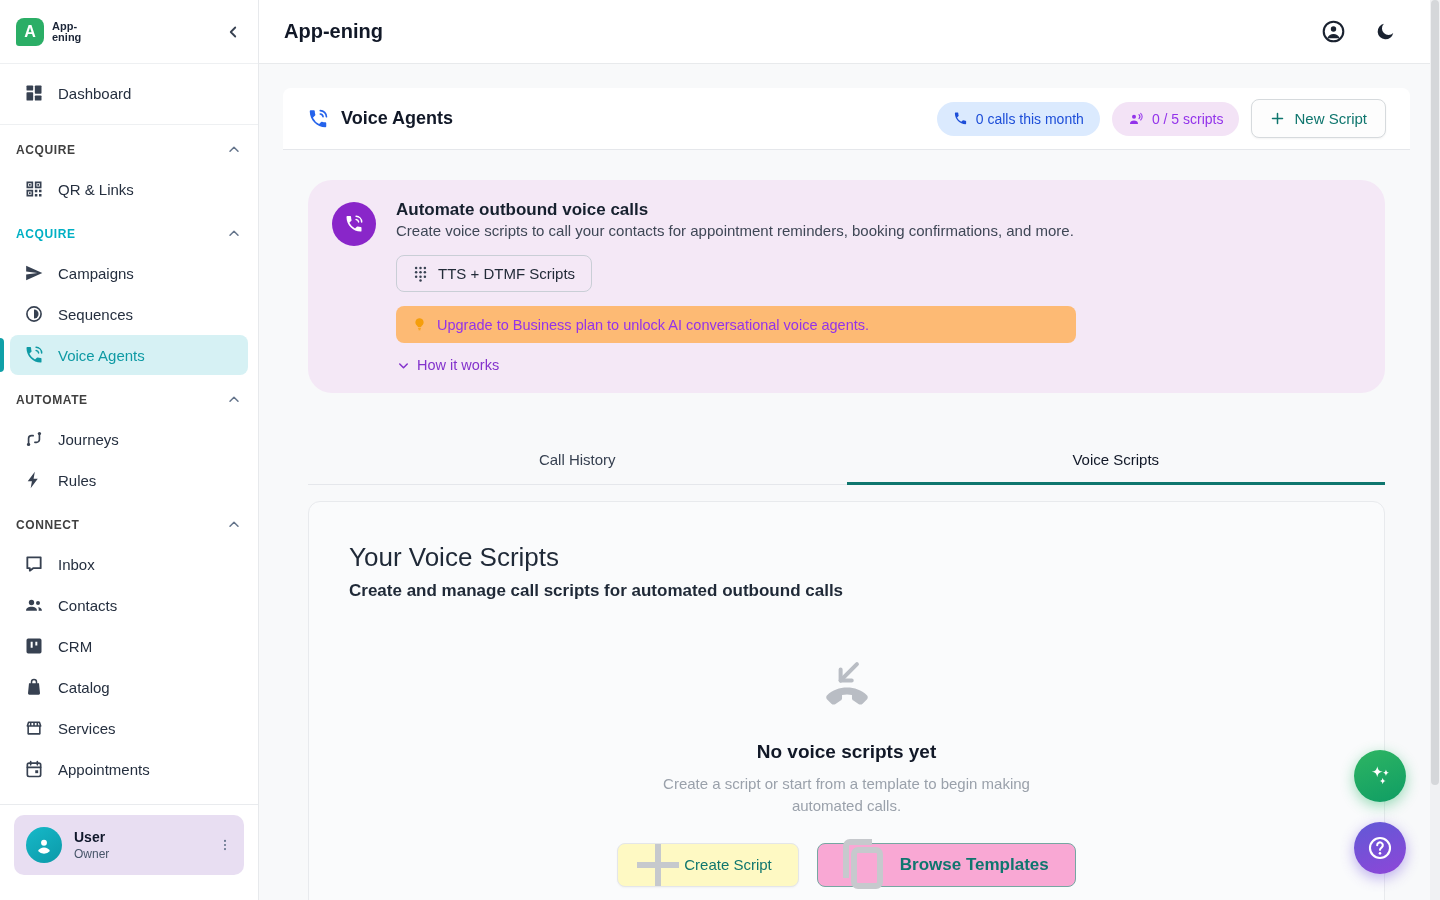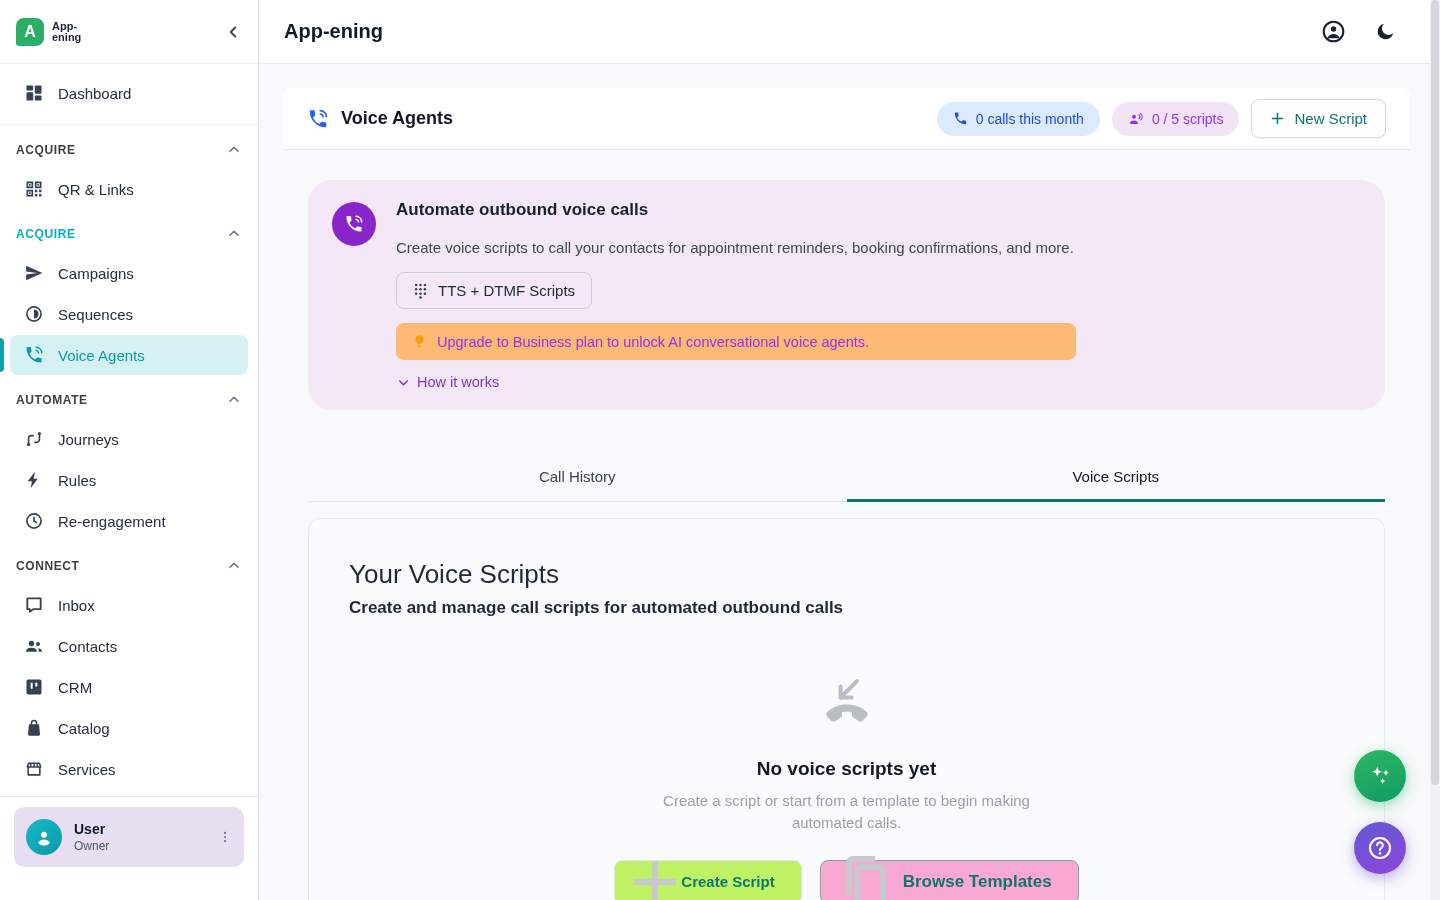--- a/index.html
+++ b/index.html
@@ -16,21 +16,21 @@
   .nav { padding-top:8px; height:748px; overflow:hidden; }
   .nav-item { height:40px; margin:1px 10px; border-radius:8px; display:flex; align-items:center; padding:0 14px; gap:14px; font-size:15px; color:#252f3f; cursor:pointer; position:relative; }
   .nav-item .ico { width:20px; height:20px; color:#374151; flex:none; }
   .nav-item.active { background:#d6f1f4; color:#0e9aa4; }
   .nav-item.active .ico { color:#0e9aa4; }
   .active-bar { position:absolute; left:-10px; top:3px; width:4px; height:34px; background:#10a0a8; border-radius:0 4px 4px 0; }
   .dash-block { padding-bottom:10px; border-bottom:1px solid #eef0f2; margin-bottom:6px; }
   .section-head { height:36px; margin-top:7px; display:flex; align-items:center; padding:0 16px; font-size:12px; font-weight:bold; letter-spacing:.6px; color:#404040; }
   .section-head.engage { color:#00b0c4; }
   .section-head .chev { margin-left:auto; color:#64748b; display:flex; }
-  .sb-footer { position:absolute; bottom:16px; left:0; width:100%; height:88px; background:#fff; border-top:1px solid #e9ebee; padding:10px 14px; }
+  .sb-footer { position:absolute; bottom:8px; left:0; width:100%; height:88px; background:#fff; border-top:1px solid #e9ebee; padding:10px 14px; }
   .user-card { background:#e8def2; border-radius:10px; height:60px; display:flex; align-items:center; padding:0 12px; gap:12px; }
   .avatar { width:36px; height:36px; border-radius:50%; background:linear-gradient(145deg,#16b9c9,#0c99a8); display:flex; align-items:center; justify-content:center; color:#fff; flex:none; }
   .user-name { font-size:14px; font-weight:bold; color:#0f172a; }
   .user-role { font-size:12px; color:#475569; margin-top:2px; }
   .kebab { margin-left:auto; color:#64748b; font-size:15px; letter-spacing:0; line-height:5px; text-align:center; cursor:pointer; }
 
   
   .main { flex:1; display:flex; flex-direction:column; height:900px; }
   .topbar { height:64px; background:#fff; border-bottom:1px solid #e8eaec; display:flex; align-items:center; padding:0 44px 0 25px; }
   .topbar-title { font-size:20px; font-weight:bold; color:#111827; }
@@ -44,40 +44,40 @@
   .bar-right { margin-left:auto; display:flex; align-items:center; gap:12px; }
   .pill { display:flex; align-items:center; gap:8px; border-radius:999px; padding:9px 16px; font-size:14px; }
   .pill.calls { background:#dbeafe; color:#1d4ed8; }
   .pill.scripts { background:#f3e3f6; color:#9333ea; }
   .btn-new { display:flex; align-items:center; gap:9px; background:#fdfdfd; border:1px solid #d6dadd; border-radius:8px; padding:10px 18px; font-size:15px; color:#0f766e; font-weight:500; box-shadow:0 1px 2px rgba(0,0,0,.05); cursor:pointer; }
 
   .inner { margin:0 25px; }
   .banner { margin-top:30px; background:#f4e8f6; border-radius:24px; padding:20px 24px; display:flex; gap:20px; }
   .banner-ico { width:44px; height:44px; border-radius:50%; background:#8926c9; color:#fff; display:flex; align-items:center; justify-content:center; flex:none; margin-top:2px; }
   .banner-title { font-size:17px; font-weight:600; color:#16202e; }
-  .banner-desc { font-size:15px; color:#3f4756; margin-top:19px; }
+  .banner-desc { font-size:15px; color:#3f4756; margin-top:2px; }
   .chip { display:inline-flex; align-items:center; gap:10px; border:1px solid #c9ced6; border-radius:8px; padding:9px 16px; font-size:15px; color:#222b38; margin-top:16px; cursor:default; }
   .upgrade { margin-top:14px; background:#fdba74; border-radius:8px; padding:10px 16px; display:flex; align-items:center; gap:10px; width:680px; max-width:100%; }
   .upgrade-text { font-size:14.5px; color:#9333ea; }
   .how { margin-top:14px; display:flex; align-items:center; gap:6px; color:#8332cc; font-size:14.5px; font-weight:500; cursor:pointer; }
 
   .tabs { margin-top:46px; display:flex; border-bottom:1px solid #e5e7eb; }
   .tab { flex:1; text-align:center; padding:12px 0 14px; font-size:15px; color:#374151; border-bottom:3px solid transparent; margin-bottom:-1px; cursor:pointer; }
   .tab.active { color:#111827; border-bottom-color:#0f766e; }
 
   .card { margin-top:16px; background:#fafbfc; border:1px solid #e8eaed; border-radius:12px; padding:40px 40px; height:620px; }
   .card-h1 { font-size:26px; font-weight:400; color:#1f2937; }
   .card-h2 { font-size:17px; font-weight:600; color:#1f2937; margin-top:8px; }
   .empty { margin-top:58px; text-align:center; }
   .empty-ico { color:#b9bdc4; display:inline-block; }
   .empty-title { font-size:19px; font-weight:bold; color:#111827; margin-top:26px; }
   .empty-desc { font-size:15px; color:#9aa1ab; margin-top:10px; max-width:390px; margin-left:auto; margin-right:auto; line-height:1.45; }
   .empty-actions { margin-top:26px; display:flex; justify-content:center; gap:18px; }
   .ghost-ico { position:absolute; left:14px; top:50%; transform:translateY(-50%); color:#c6c9cd; pointer-events:none; }
-  .btn-create { position:relative; background:#bef264; border:1px solid #e4e6e9; border-radius:8px; padding:11px 26px 11px 66px; color:#0f766e; font-size:15px; font-weight:700; cursor:pointer; overflow:visible; box-shadow:0 1px 2px rgba(0,0,0,.04); }
+  .btn-create { position:relative; background:#fef9c3; border:1px solid #e4e6e9; border-radius:8px; padding:11px 26px 11px 66px; color:#0f766e; font-size:15px; font-weight:400; cursor:pointer; overflow:visible; box-shadow:0 1px 2px rgba(0,0,0,.04); }
   .btn-browse { position:relative; background:#f9a8d4; border:1px solid #76a7a2; border-radius:8px; padding:11px 26px 11px 82px; color:#0f766e; font-size:17px; font-weight:600; cursor:pointer; overflow:visible; }
 
   
   .fab { position:fixed; width:52px; height:52px; border-radius:50%; display:flex; align-items:center; justify-content:center; color:#fff; cursor:pointer; }
   .fab.ai { right:34px; bottom:98px; background:linear-gradient(160deg,#2eb563,#0f9d64); box-shadow:0 4px 14px rgba(34,180,100,.45); }
   .fab.help { right:34px; bottom:26px; background:linear-gradient(160deg,#6159d6,#8e46d8); box-shadow:0 4px 14px rgba(110,80,220,.45); }
 
   
   .scroll-track { position:fixed; top:0; right:0; width:10px; height:900px; background:#f0f1f3; z-index:50; }
   .scroll-thumb { position:absolute; top:0; left:1px; width:8px; height:785px; background:#d5d7da; border-radius:4px; cursor:grab; }
@@ -172,27 +172,20 @@
           <circle cx="18.5" cy="5.5" r="2" fill="currentColor" stroke="none"></circle>
           <path d="M5.5 16.5v-5a3.5 3.5 0 013.5-3.5h2M18.5 7.5v5a3.5 3.5 0 01-3.5 3.5h-2"></path>
         </svg>
       <span>Journeys</span>
     </div>
     <div class="nav-item">
       <svg class="ico" viewBox="0 0 24 24" fill="currentColor">
           <path d="M13 2L4.5 13.5h5L8 22l8.5-11.5h-5L13 2z"></path>
         </svg>
       <span>Rules</span>
-    </div>
-    <div class="nav-item">
-      <svg class="ico" viewBox="0 0 24 24" fill="none" stroke="currentColor" stroke-width="2" stroke-linecap="round">
-          <circle cx="12" cy="12" r="8.5"></circle>
-          <path d="M12 7.5V12l3 2"></path>
-        </svg>
-      <span>Re-engagement</span>
     </div>
 
     <div class="section-head">
       <span>CONNECT</span>
       <span class="chev">
           <svg width="16" height="16" viewBox="0 0 24 24" fill="none" stroke="currentColor" stroke-width="2.2" stroke-linecap="round" stroke-linejoin="round">
             <path d="M6 14l6-6 6 6"></path>
           </svg>
         </span>
     </div>

